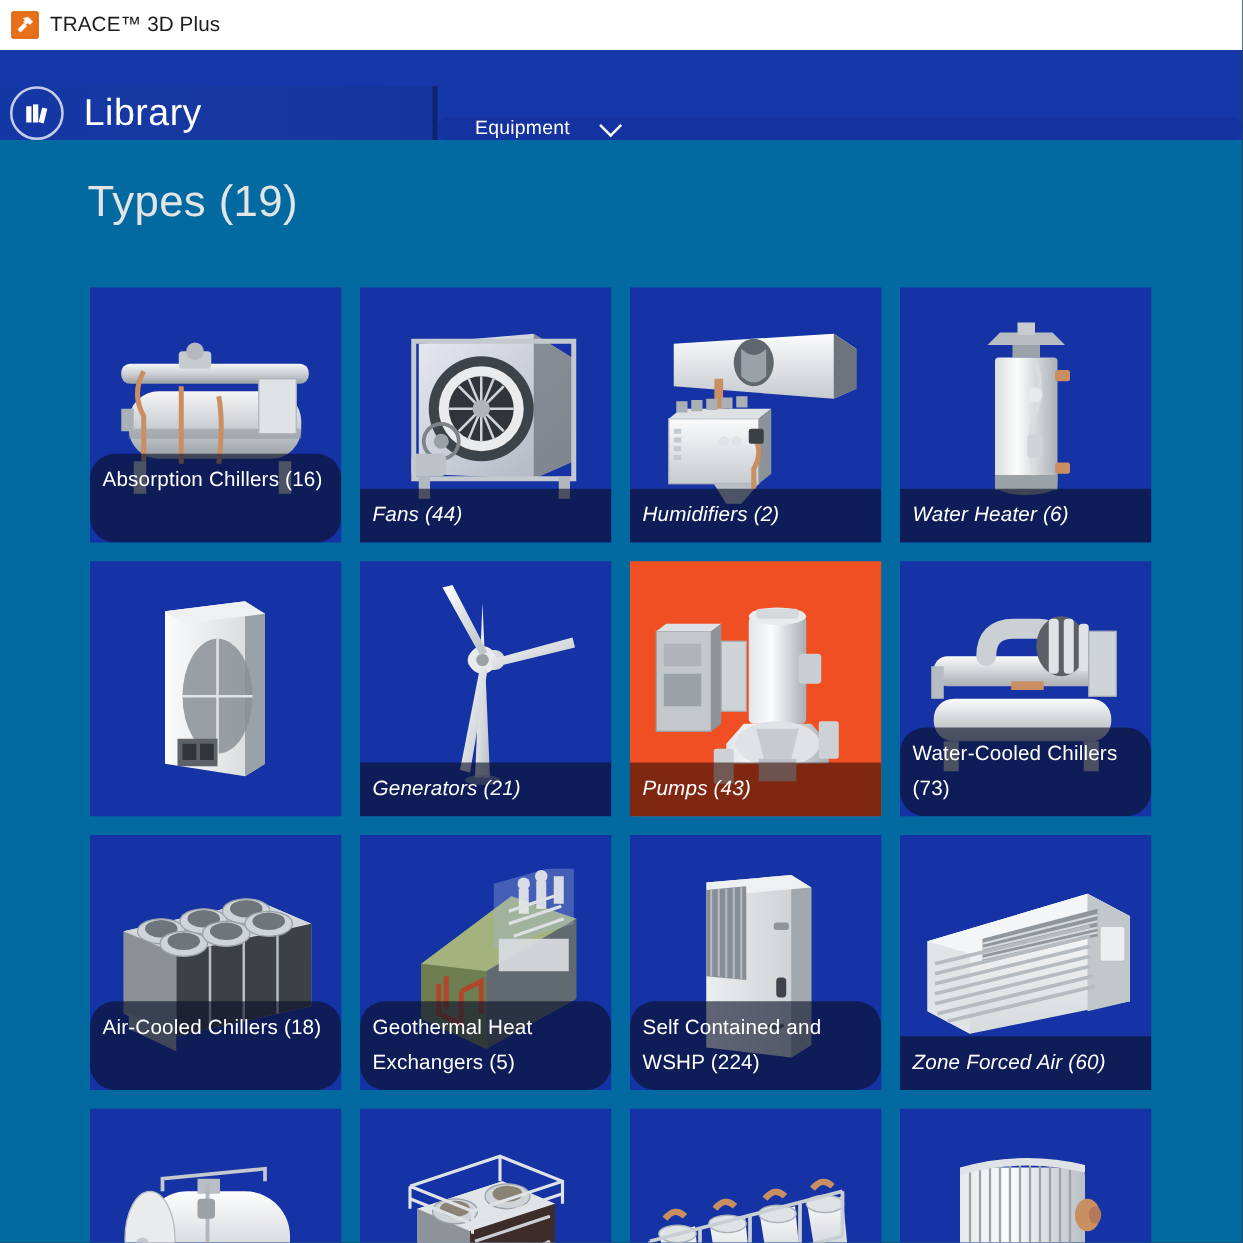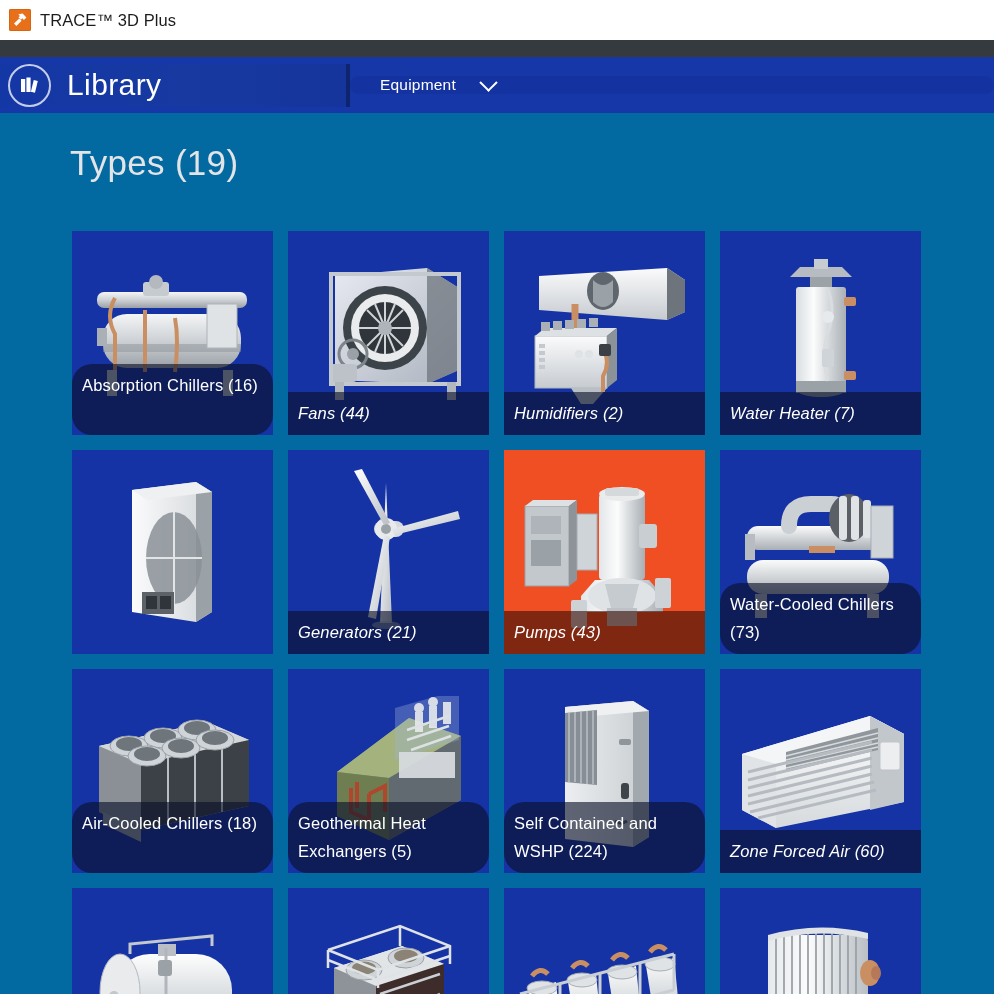--- a/index.html
+++ b/index.html
@@ -35,26 +35,25 @@
   }
   #title-text {
     font-size: 16.5px;
     color: #1c1c1c;
     letter-spacing: 0.1px;
     white-space: nowrap;
   }
 
   
   #appbar {
-    height: 56px;
+    height: 72px;
     background: #1537a8;
     display: flex;
-    align-items: center;
+    align-items: flex-end;
     position: relative;
-    margin-top: 17px;
   }
   #appbar-left {
     width: 350px;
     background: linear-gradient(90deg,#1437a6 0%, #17399f 60%, #15349c 100%);
     display: flex;
     align-items: center;
     gap: 16px;
     padding-left: 8px;
     position: relative;
   }
@@ -325,21 +324,21 @@
     <rect x="30" y="34" width="50" height="102" rx="3" fill="url(#wh1)"></rect>
     <ellipse cx="55" cy="136" rx="25" ry="8" fill="#8e959b"></ellipse>
     <rect x="30" y="128" width="50" height="12" fill="#9aa1a7"></rect>
     <rect x="78" y="44" width="12" height="9" rx="2" fill="#c98f63"></rect>
     <rect x="78" y="118" width="12" height="9" rx="2" fill="#c98f63"></rect>
     <path d="M62 36 q8 22 0 44 q-8 22 0 48" stroke="#d9dde0" stroke-width="3" fill="none"></path>
     <circle cx="62" cy="64" r="6" fill="#e7eaec"></circle>
     <rect x="56" y="96" width="12" height="18" rx="2" fill="#cfd4d8"></rect>
   </svg>
         </div>
-        <div class="tile-label one-line">Water Heater (7)</div>
+        <div class="tile-label one-line">Water Heater (6)</div>
       </div>
       <div class="tile">
         <div class="tile-art">
           <svg width="130" height="160" viewBox="0 0 130 160">
     <defs>
               <linearGradient id="ah1" x1="0" y1="0" x2="1" y2="0">
       <stop offset="0" stop-color="#fbfbfc"></stop>
                 <stop offset="1" stop-color="#d3d7da"></stop>
               </linearGradient>
             </defs>

